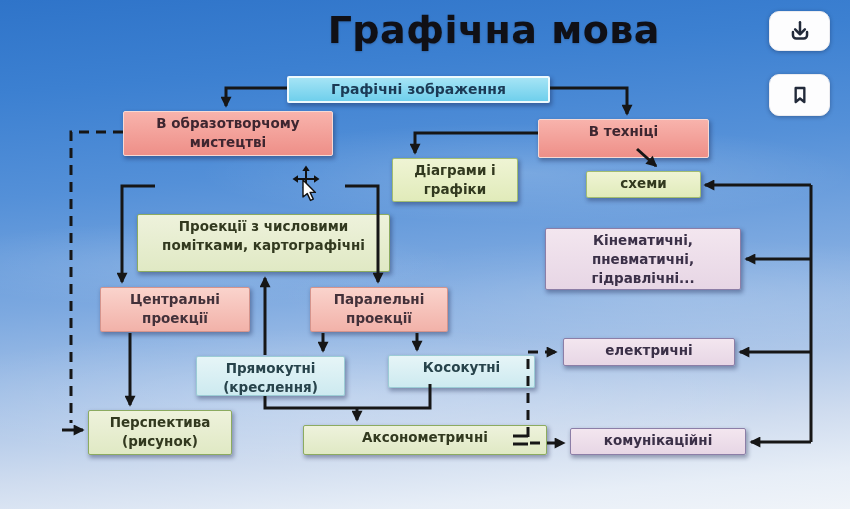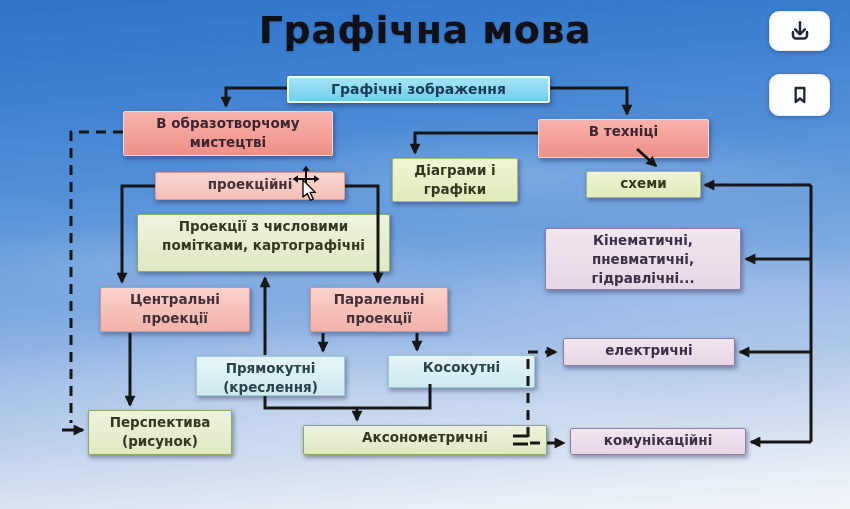--- a/index.html
+++ b/index.html
@@ -16,21 +16,21 @@
     content:""; position:absolute; inset:0; pointer-events:none;
     background:
       radial-gradient(55% 14% at 62% 34%, rgba(255,255,255,.18), transparent 70%),
       radial-gradient(45% 12% at 22% 52%, rgba(255,255,255,.14), transparent 70%),
       radial-gradient(65% 16% at 78% 58%, rgba(255,255,255,.13), transparent 70%),
       radial-gradient(70% 18% at 40% 78%, rgba(255,255,255,.20), transparent 75%);
   }
 
   .title {
     position:absolute; left:190px; top:8px; width:470px;
-    text-align:center; font-size:38px; font-weight:700;
+    text-align:right; font-size:38px; font-weight:700;
     color:#101016; letter-spacing:.5px;
     text-shadow:0 1px 2px rgba(20,30,60,.25);
   }
 
   .node {
     position:absolute; display:flex; align-items:flex-start; justify-content:center;
     text-align:center; font-weight:700; font-size:13.5px; line-height:1.42;
     color:#35323d; border-radius:2px; padding:2px 5px;
     box-shadow:1.5px 2.5px 4px rgba(20,30,70,.38);
   }
@@ -61,23 +61,20 @@
   <div class="title">Графічна мова</div>
 
   <div class="node cyanb" style="left:287px;top:76px;width:263px;height:27px">
       <span>Графічні зображення</span>
     </div>
   <div class="node salmon" style="left:123px;top:111px;width:210px;height:45px">
       <span>В образотворчому мистецтві</span>
     </div>
   <div class="node salmon" style="left:538px;top:119px;width:171px;height:39px">
       <span>В техніці</span>
-    </div>
-  <div class="node pinklt" style="left:155px;top:172px;width:190px;height:28px">
-      <span>проекційні</span>
     </div>
   <div class="node green" style="left:392px;top:158px;width:126px;height:44px">
       <span>Діаграми і графіки</span>
     </div>
   <div class="node green" style="left:586px;top:171px;width:115px;height:27px">
       <span>схеми</span>
     </div>
   <div class="node green2" style="left:137px;top:214px;width:253px;height:58px">
       <span>Проекції з числовими помітками, картографічні</span>
     </div>

